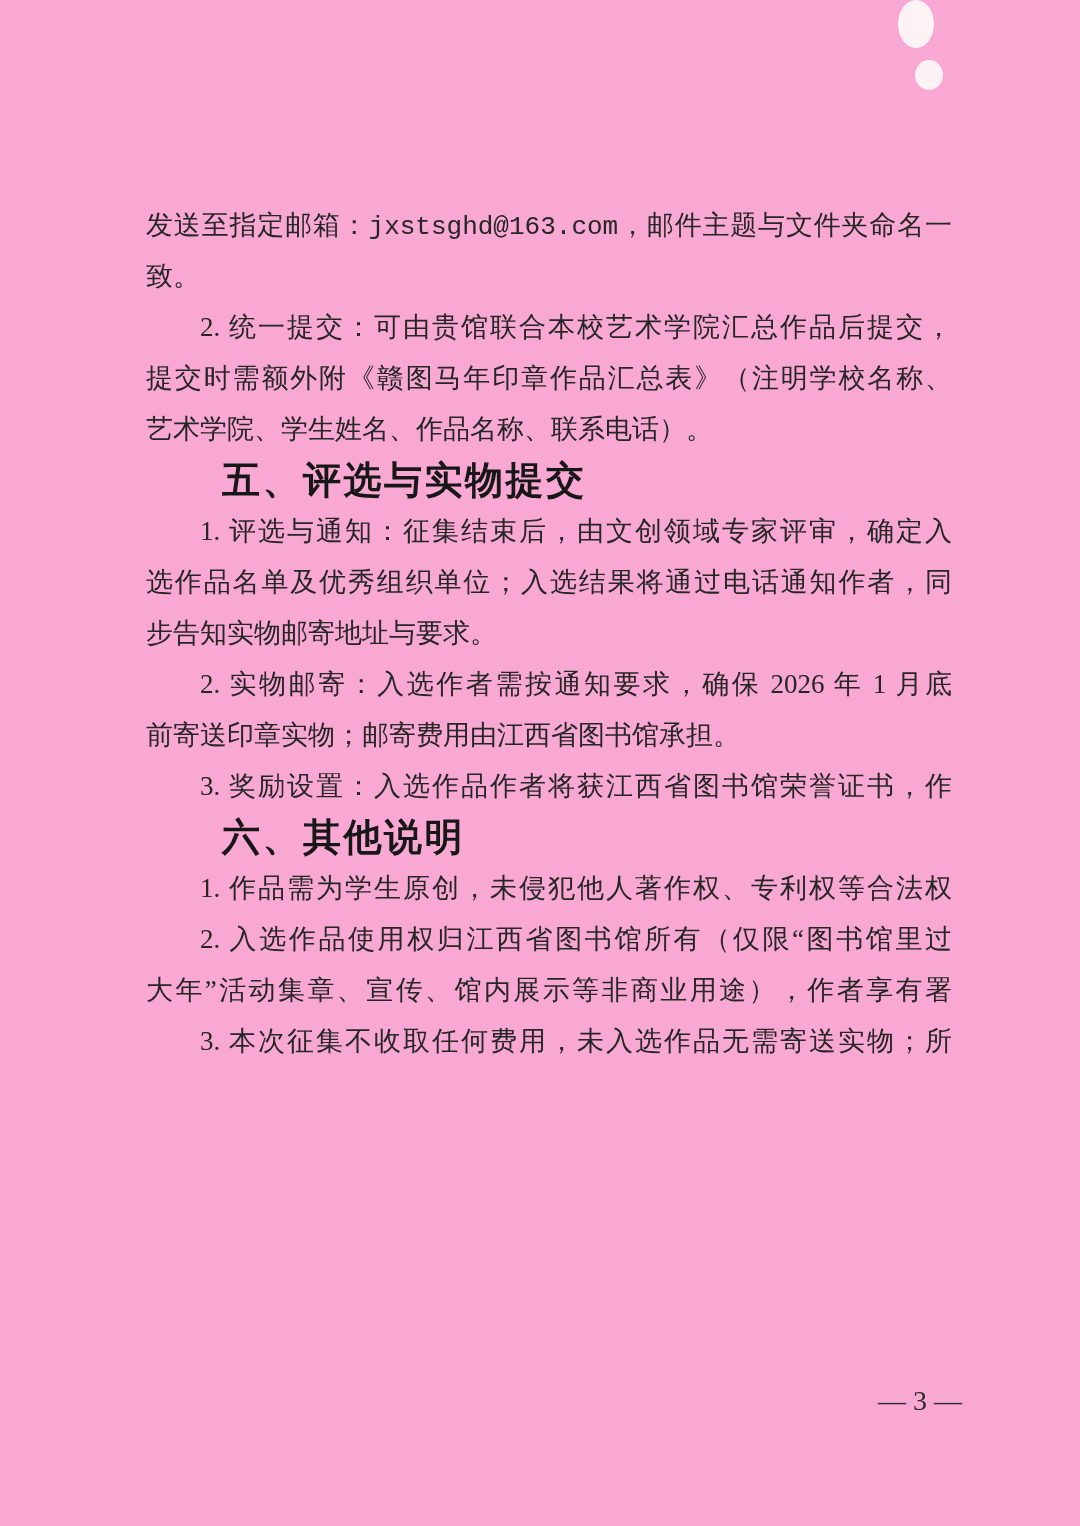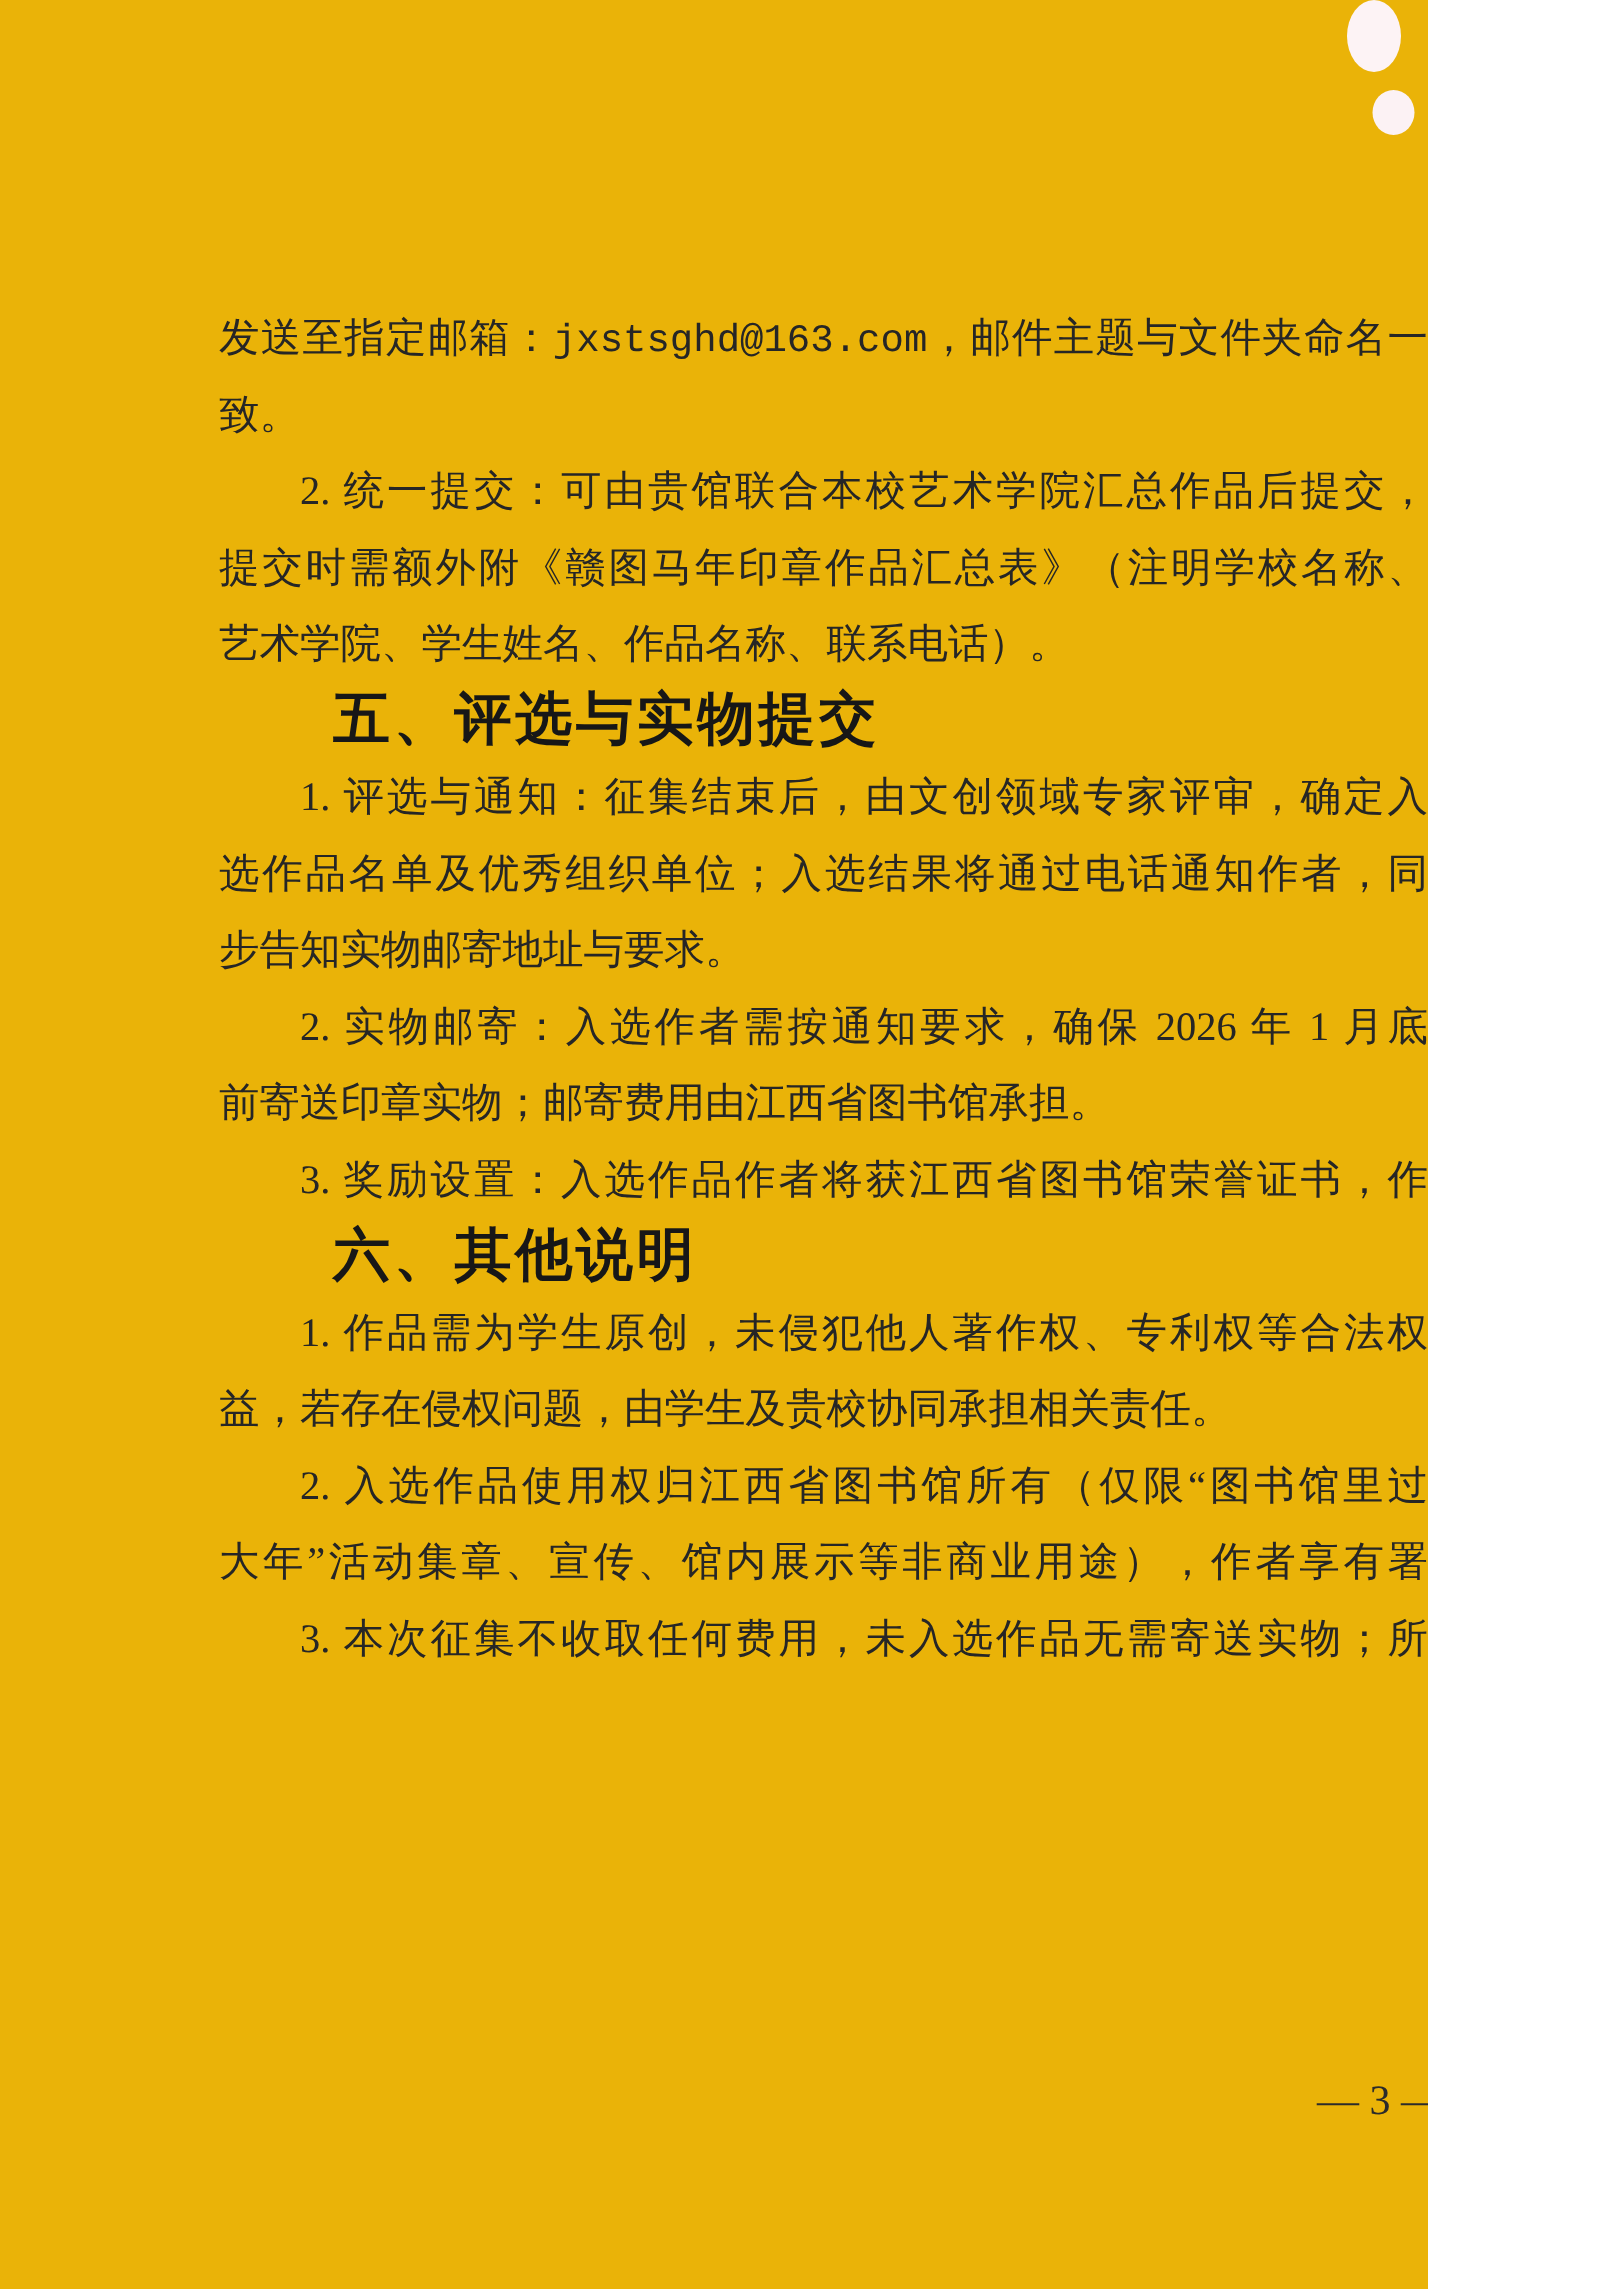--- a/index.html
+++ b/index.html
@@ -2,23 +2,23 @@
 <html><head>
 <meta charset="utf-8">
 <style>
   html, body {
     margin: 0;
     padding: 0;
     background: #ffffff;
   }
   .page {
     position: relative;
-    width: 952px;
+    width: 1080px;
     height: 1526px;
-    background: #eab308;
+    background: #f9a8d4;
     overflow: hidden;
     font-family: "Liberation Serif", "DejaVu Serif", serif;
     color: #262626;
   }
   .text-block {
     position: absolute;
     left: 146px;
     top: 200px;
     width: 806px;
   }
@@ -96,21 +96,20 @@
     <div class="ln">步告知实物邮寄地址与要求。</div>
 
     <div class="ln j ind">2. 实物邮寄：入选作者需按通知要求，确保 2026 年 1 月底</div>
     <div class="ln">前寄送印章实物；邮寄费用由江西省图书馆承担。</div>
 
     <div class="ln j ind">3. 奖励设置：入选作品作者将获江西省图书馆荣誉证书，作</div>
 
     <div class="ln head ind">六、其他说明</div>
 
     <div class="ln j ind">1. 作品需为学生原创，未侵犯他人著作权、专利权等合法权</div>
-    <div class="ln">益，若存在侵权问题，由学生及贵校协同承担相关责任。</div>
 
     <div class="ln j ind">2. 入选作品使用权归江西省图书馆所有（仅限“图书馆里过</div>
     <div class="ln j">大年”活动集章、宣传、馆内展示等非商业用途），作者享有署</div>
 
     <div class="ln j ind">3. 本次征集不收取任何费用，未入选作品无需寄送实物；所</div>
 
   </div>
 
   <div class="page-number">— 3 —</div>
 

